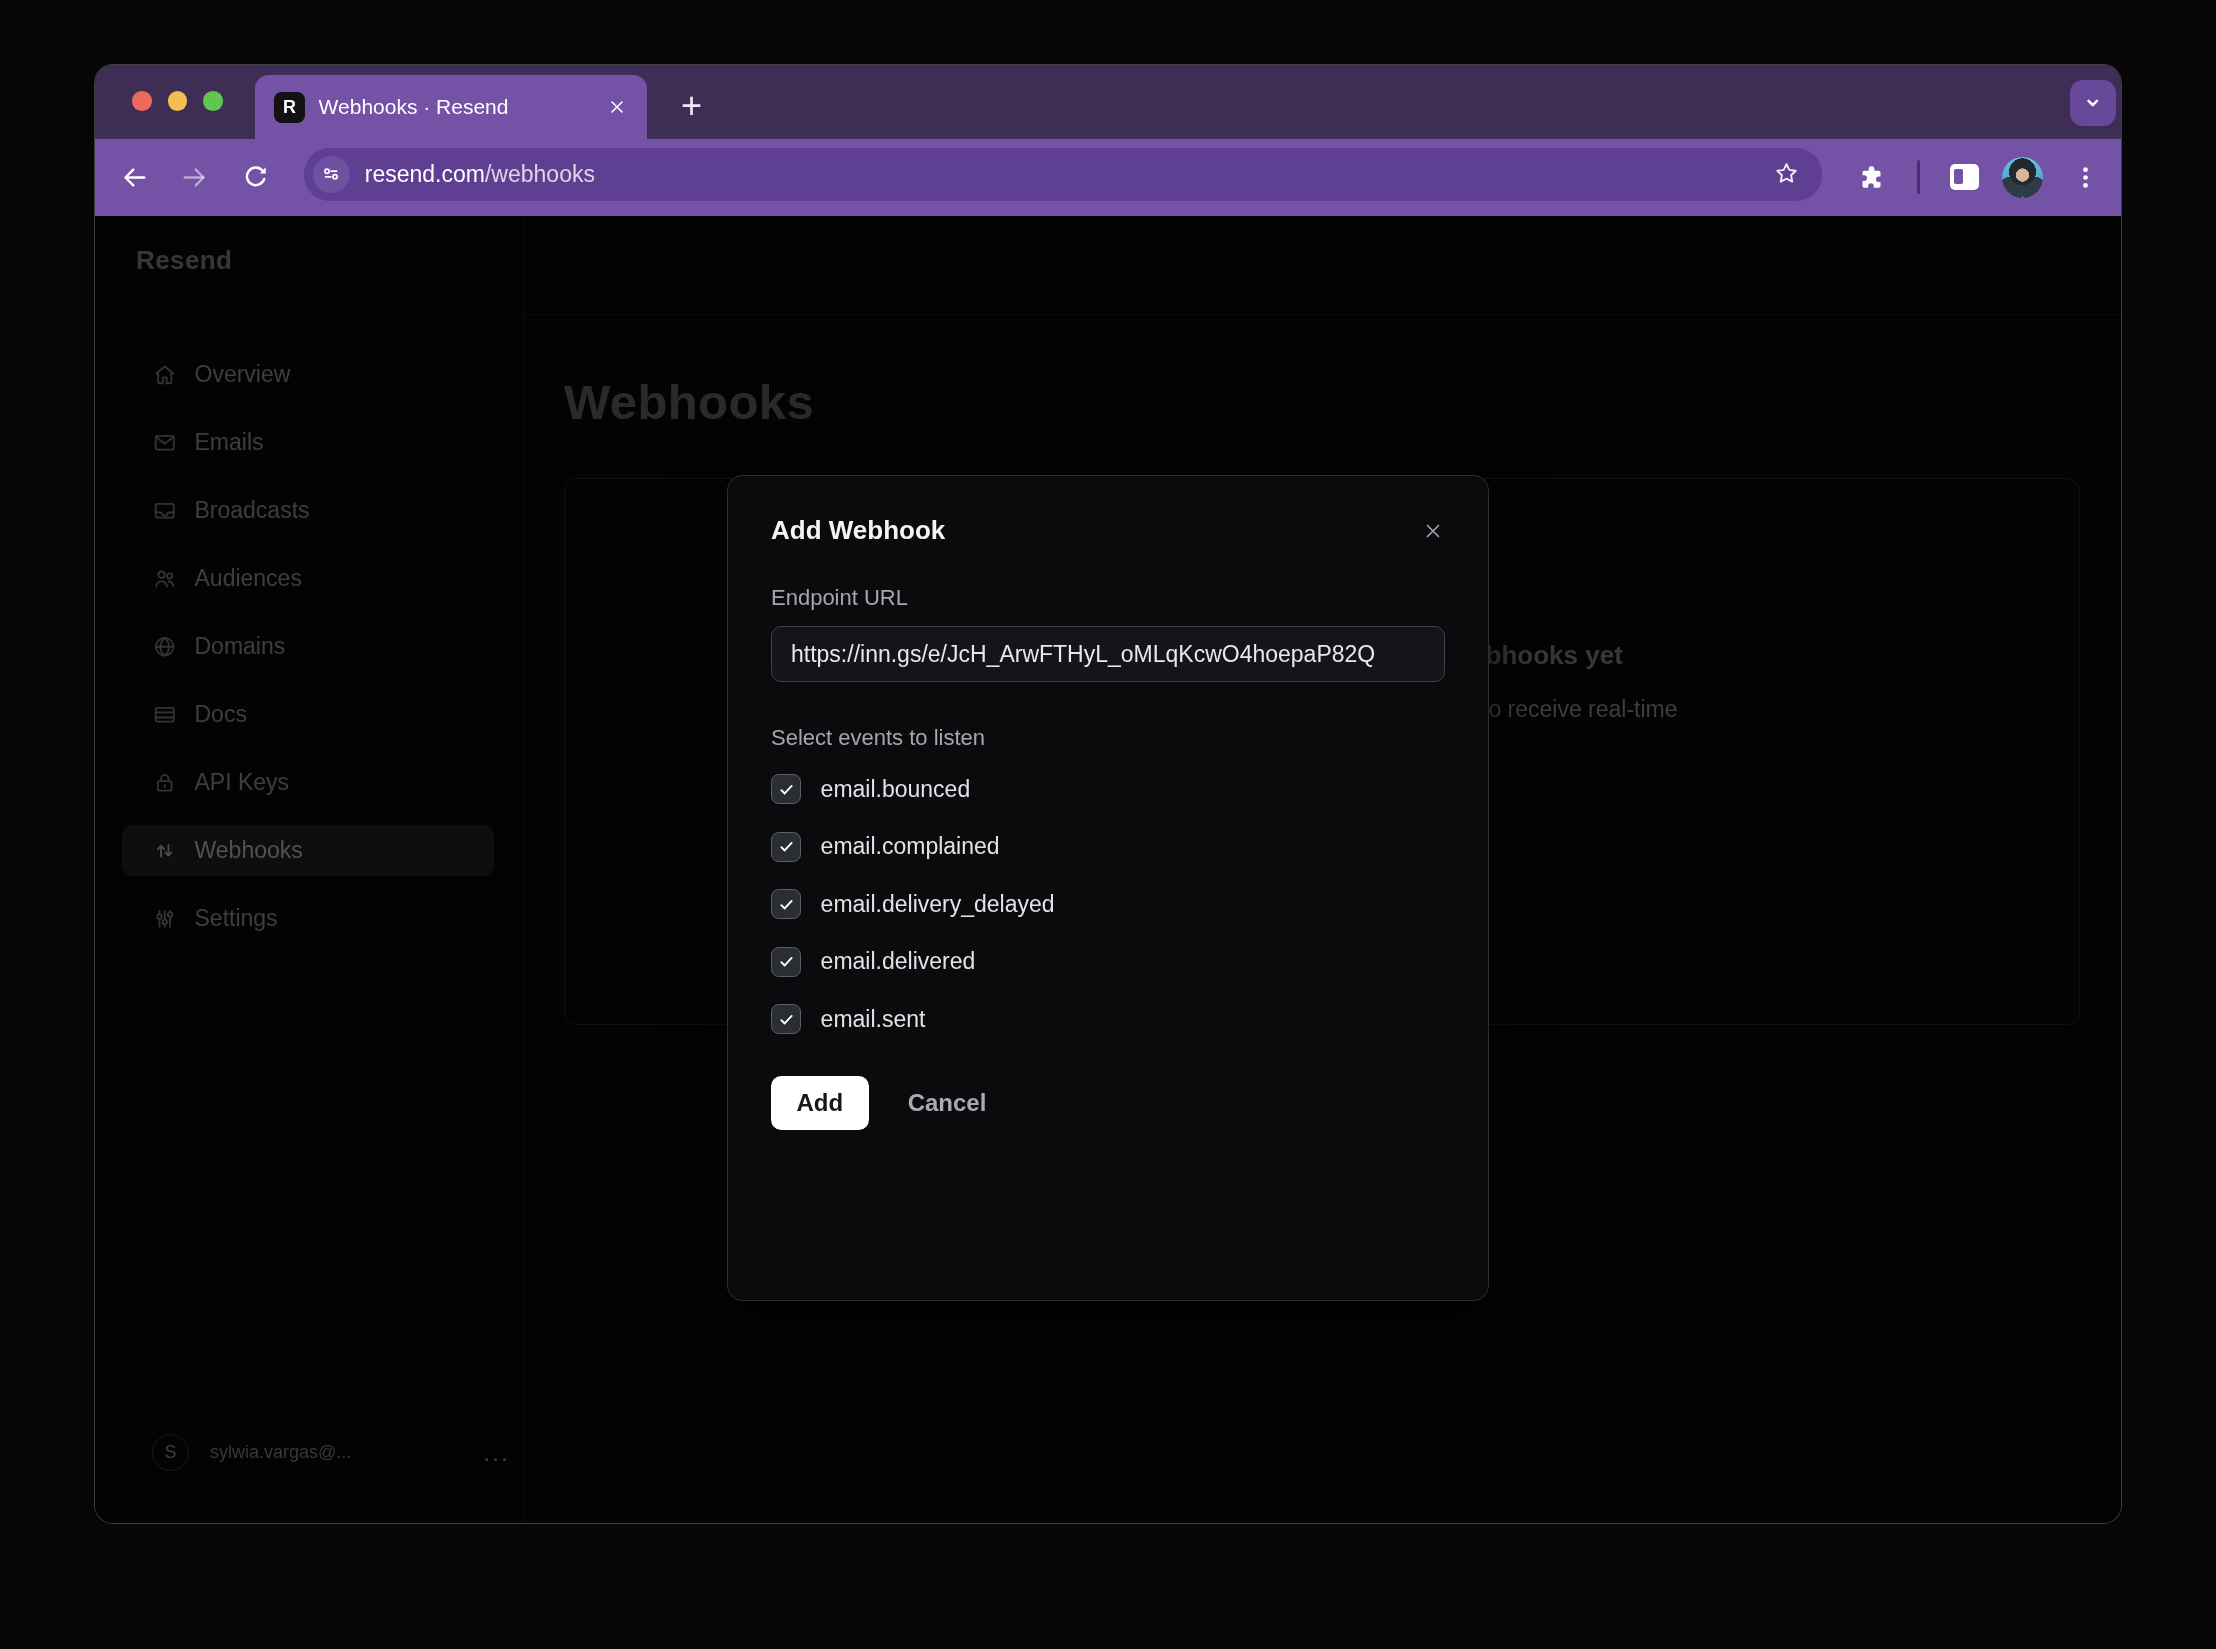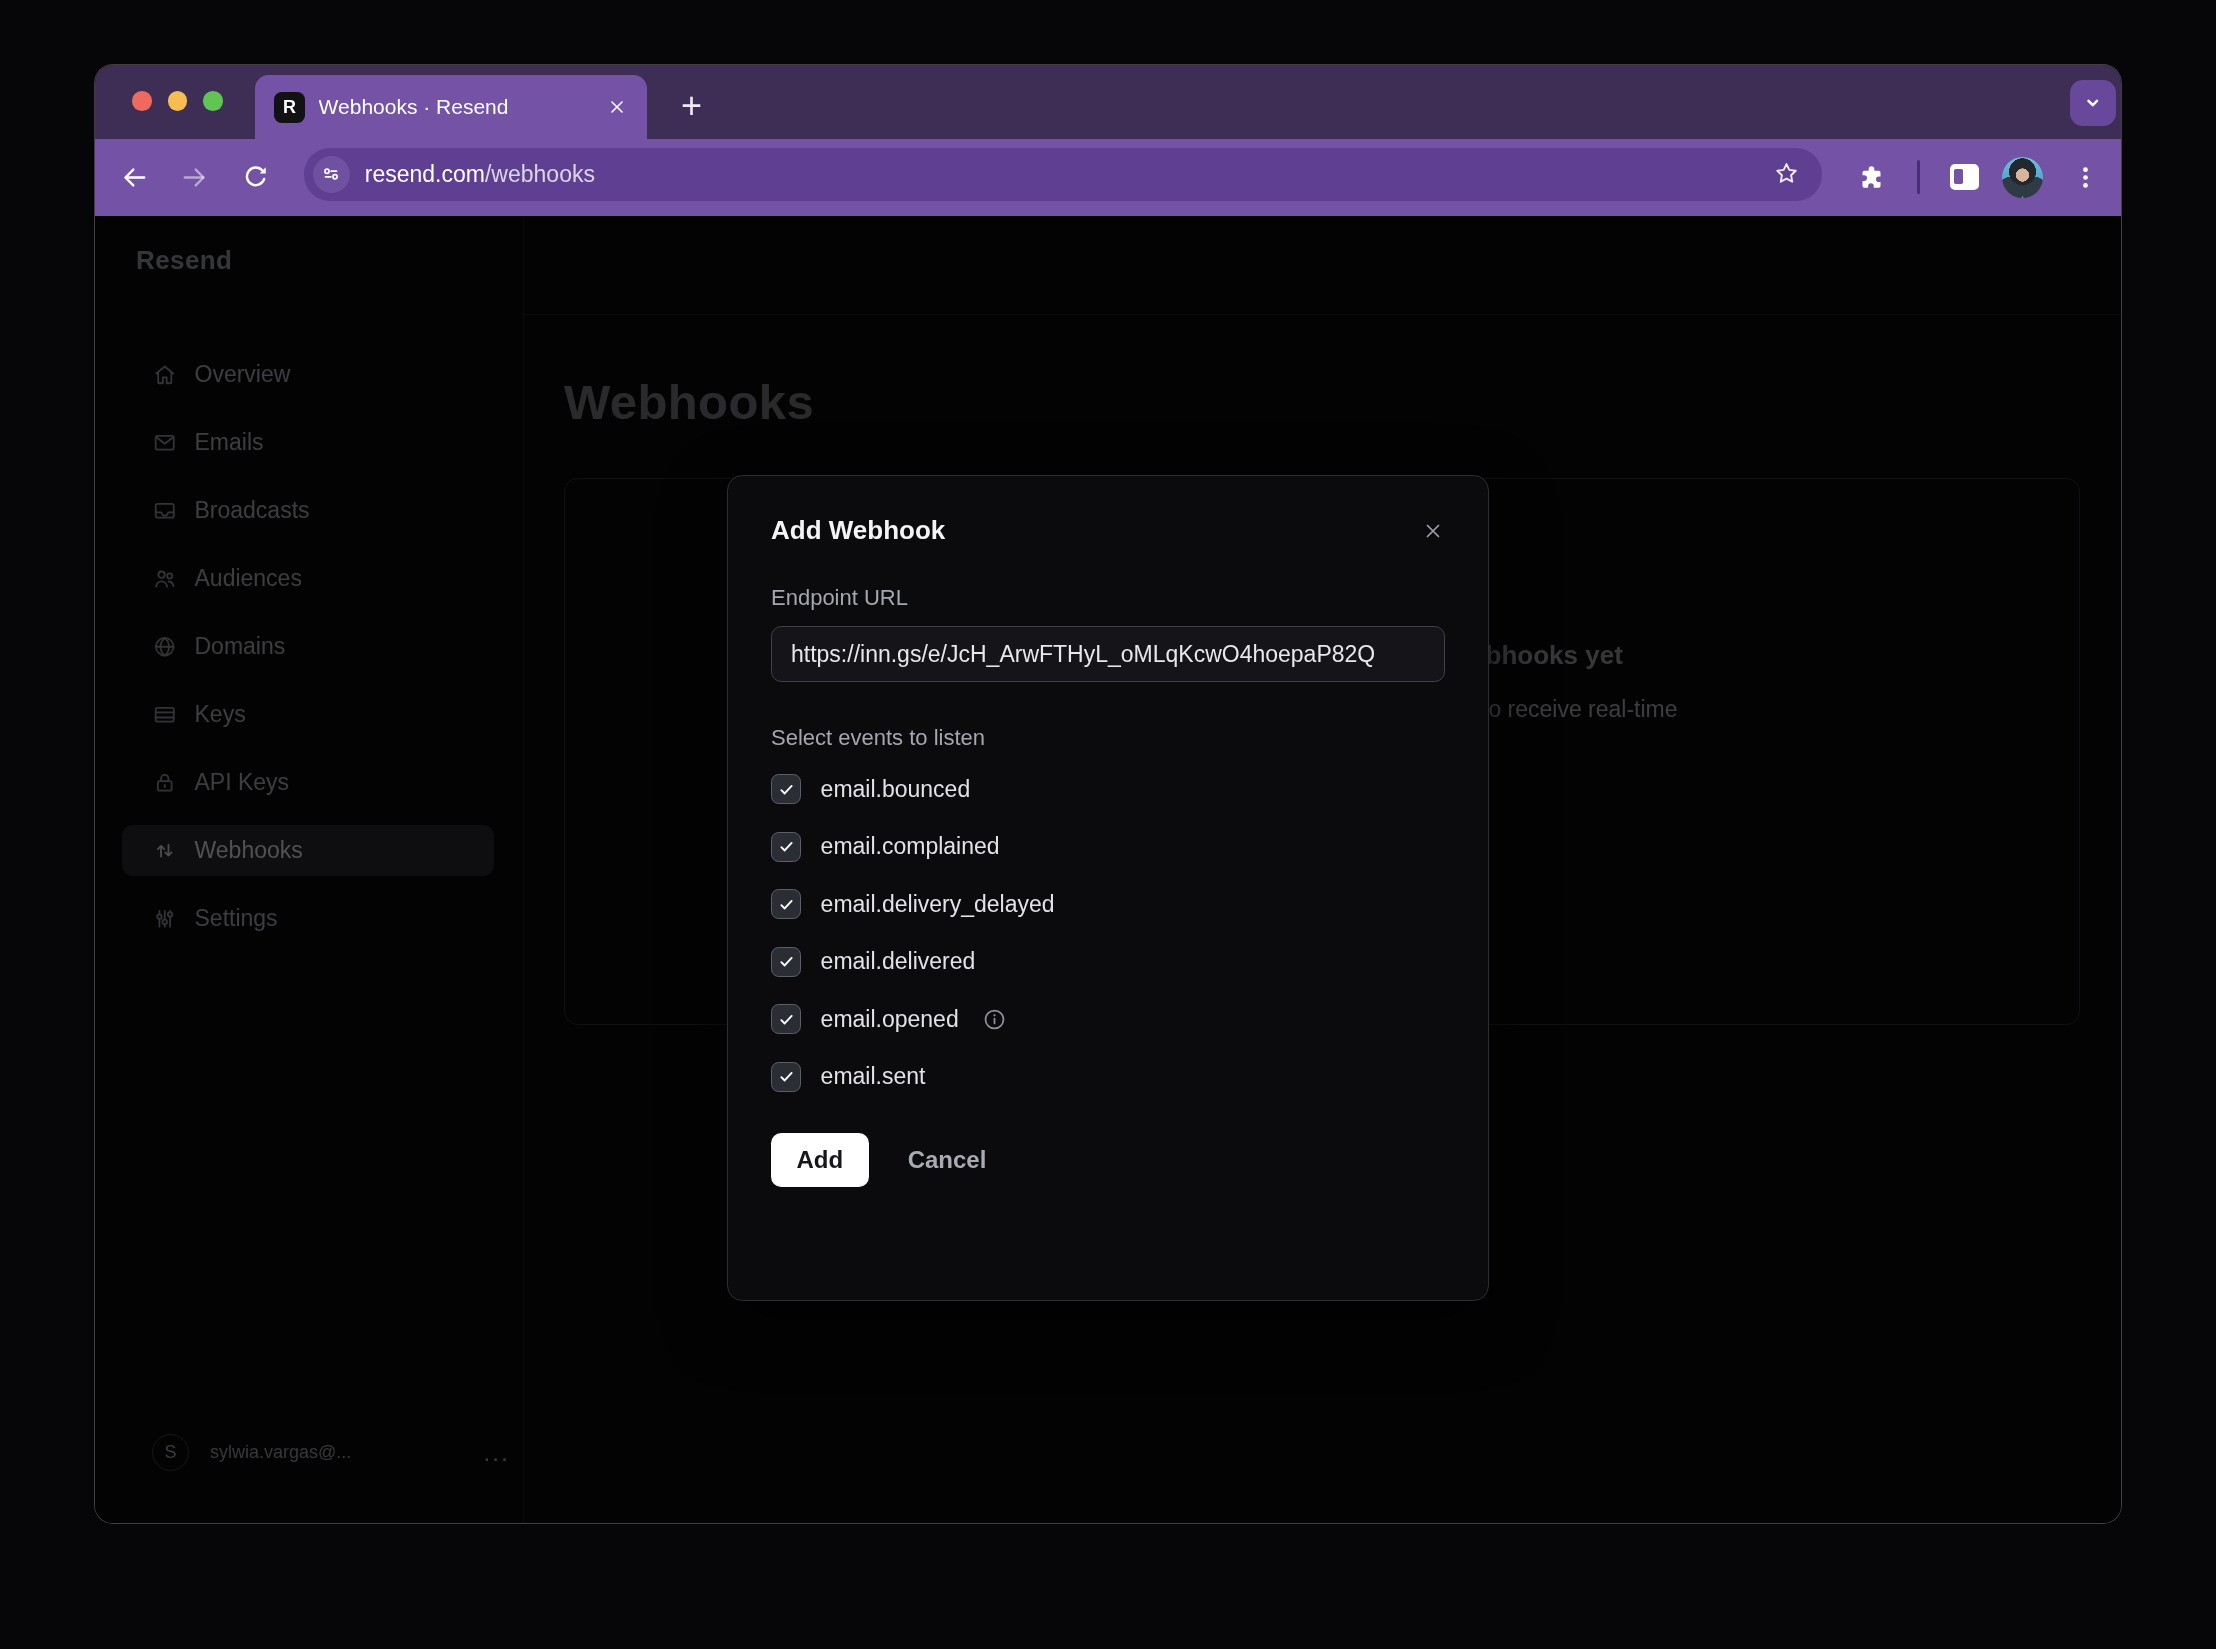--- a/index.html
+++ b/index.html
@@ -305,21 +305,21 @@
           <div class="nav-row">
             <svg class="ico" viewBox="0 0 30 30" width="25.5" height="25.5">
               <use href="#i-globe"></use>
             </svg>
             <span class="nav-label">Domains</span>
           </div>
           <div class="nav-row">
             <svg class="ico" viewBox="0 0 30 30" width="25.5" height="25.5">
               <use href="#i-rows"></use>
             </svg>
-            <span class="nav-label">Keys</span>
+            <span class="nav-label">Docs</span>
           </div>
           <div class="nav-row">
             <svg class="ico" viewBox="0 0 30 30" width="25.5" height="25.5">
               <use href="#i-lock"></use>
             </svg>
             <span class="nav-label">API Keys</span>
           </div>
           <div class="nav-row active">
             <svg class="ico" viewBox="0 0 30 30" width="25.5" height="25.5">
               <use href="#i-arrows"></use>
@@ -392,31 +392,20 @@
                 </svg>
               </div>
               <span class="event-label">email.delivered</span>
             </div>
             <div class="event-row">
               <div class="checkbox">
                 <svg class="ico" viewBox="0 0 22 22" width="19" height="19">
                   <use href="#i-check"></use>
                 </svg>
               </div>
-              <span class="event-label">email.opened</span>
-              <svg class="ico info-ico" viewBox="0 0 29 29" width="25" height="25">
-                <use href="#i-info"></use>
-              </svg>
-            </div>
-            <div class="event-row">
-              <div class="checkbox">
-                <svg class="ico" viewBox="0 0 22 22" width="19" height="19">
-                  <use href="#i-check"></use>
-                </svg>
-              </div>
               <span class="event-label">email.sent</span>
             </div>
           </div>
         <div class="modal-footer">
           <button class="add-btn">Add</button>
           <button class="cancel-btn">Cancel</button>
         </div>
       </div>
 
     </div>

